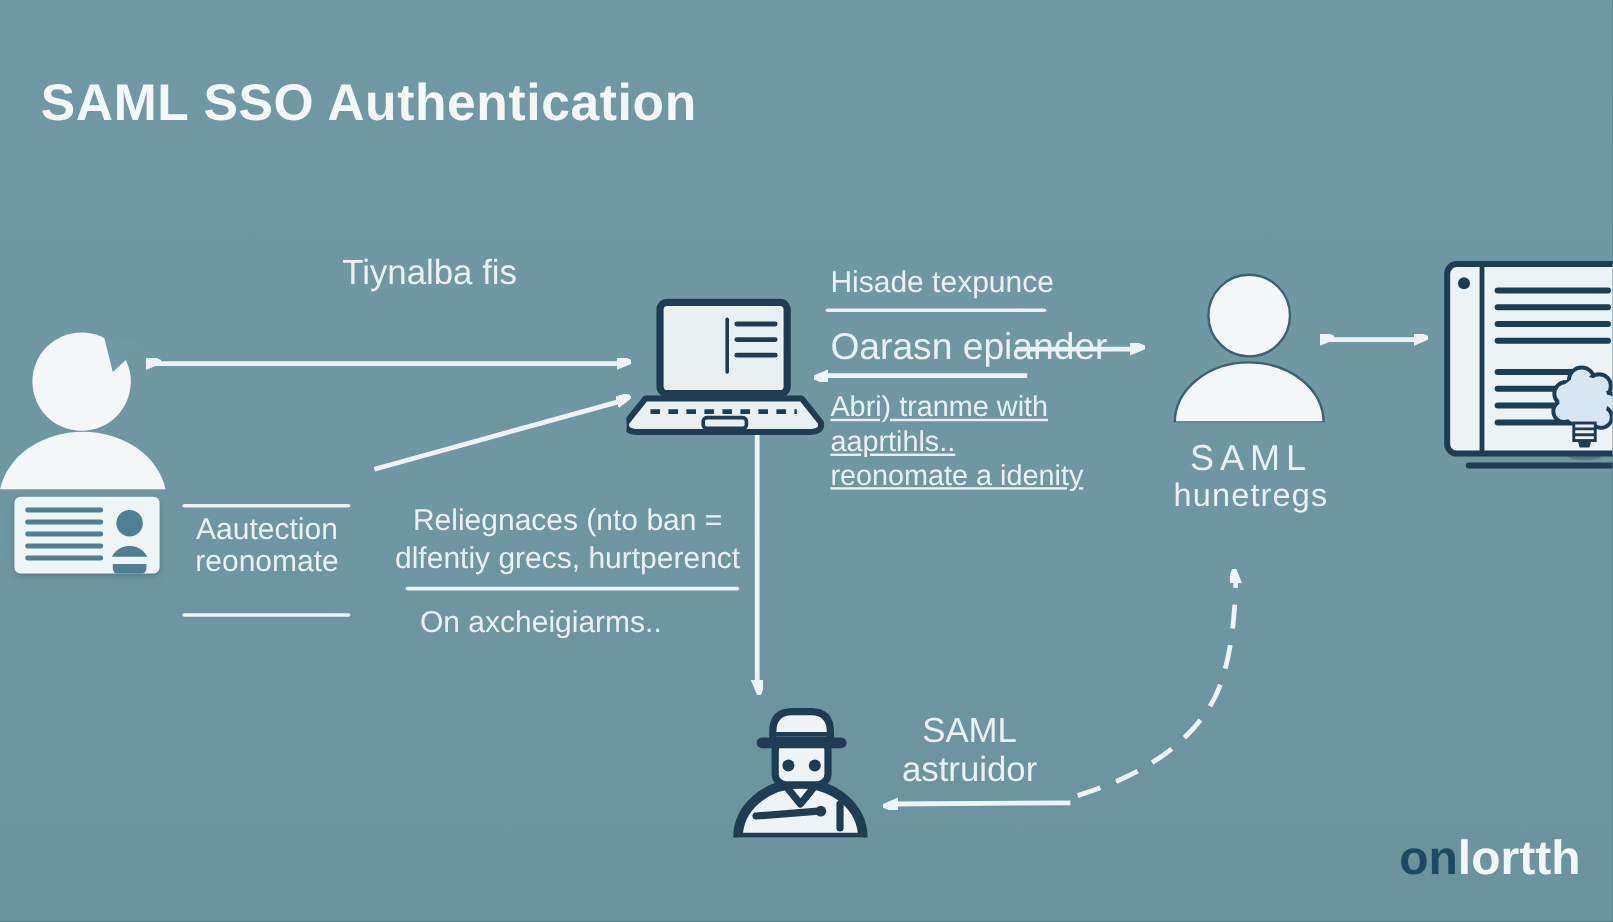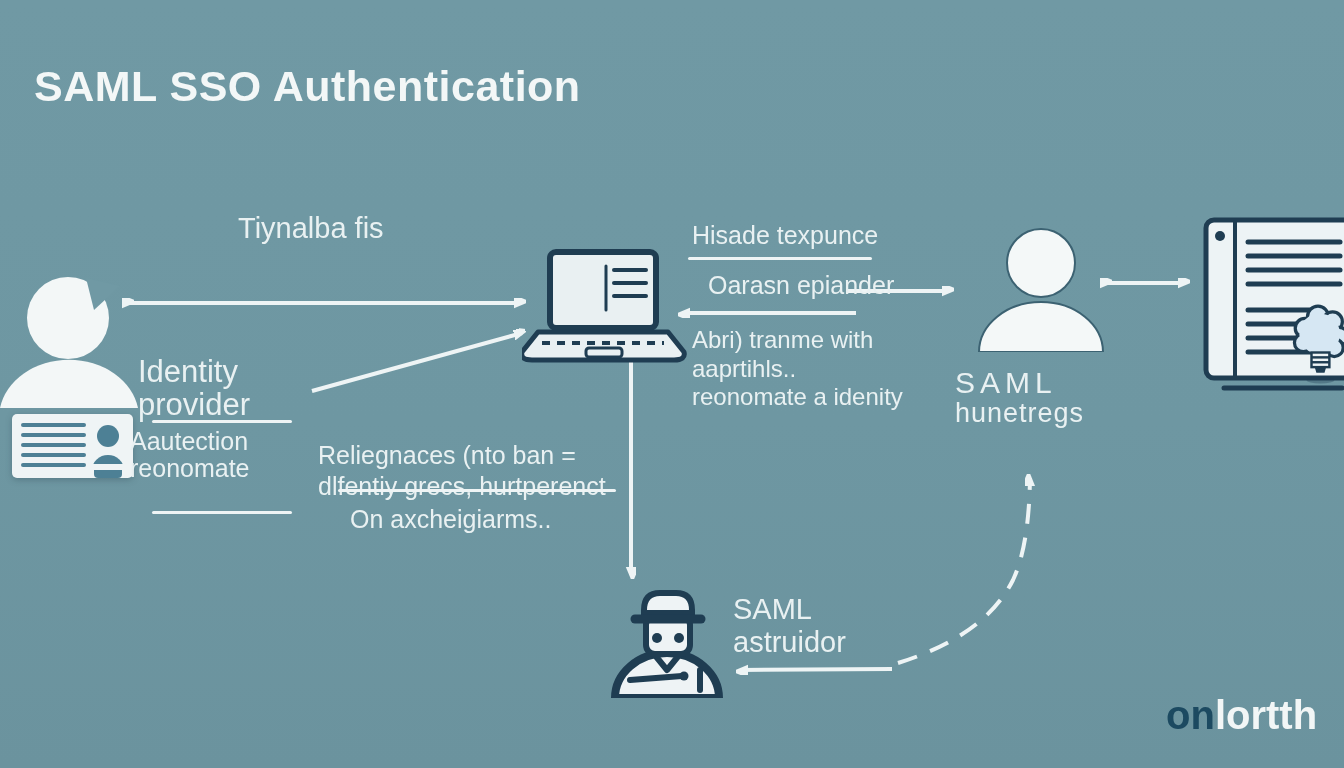--- a/index.html
+++ b/index.html
@@ -8,30 +8,30 @@
     background:linear-gradient(180deg,#7099a4 0%,#6e97a2 55%,#6b939e 100%);
     font-family:"Liberation Sans","DejaVu Sans",sans-serif;
   }
   .abs{position:absolute;}
   #title{
     left:34px;top:42px;font-size:43px;font-weight:700;color:#f3f7f7;
     letter-spacing:0.5px;
     margin-top:20px;
   }
   .note{color:#e9f1f2;line-height:1.16;}
-  .c{text-align:left;}
+  .c{text-align:center;}
   .ul{position:absolute;height:3px;background:#eef4f5;border-radius:2px;}
   #note-topleft{left:238px;top:212px;width:240px;font-size:29px;}
   #label-idp{left:138px;top:355px;width:170px;font-size:31px;line-height:1.07;}
   #label-autection{left:130px;top:428px;width:185px;font-size:25px;line-height:1.07;}
-  #note-relieg{left:318px;top:440px;width:310px;font-size:25px;line-height:1.22;}
+  #note-relieg{left:318px;top:419px;width:310px;font-size:25px;line-height:1.22;}
   #note-exch{left:350px;top:505px;font-size:25px;}
   #note-hisade{left:692px;top:221px;font-size:25px;}
-  #note-oarasn{left:708px;top:271px;font-size:25px;}
-  #note-abri{left:692px;top:326px;width:260px;font-size:24px;line-height:1.19;}
+  #note-oarasn{left:692px;top:271px;font-size:31px;}
+  #note-abri{left:692px;top:326px;width:260px;font-size:24px;line-height:1.19;text-decoration:underline;}
   #label-saml-right{left:955px;top:366px;width:175px;line-height:1.1;}
   #label-saml-right .l1{font-size:30px;letter-spacing:5px;}
   #label-saml-right .l2{font-size:27px;letter-spacing:1px;}
   #label-saml-bottom{left:733px;top:593px;width:150px;font-size:29px;line-height:1.14;}
   #watermark{left:1166px;top:693px;font-size:40px;font-weight:700;letter-spacing:0px;}
   #watermark .wm-dark{color:#1c4a61;text-align:center;}
   #watermark .wm-light{color:#f2f6f6;}
   svg{display:block;}
   .shadowed{filter:drop-shadow(0 2px 3px rgba(20,40,50,0.25));}
 </style>
@@ -152,24 +152,20 @@
     <circle cx="71" cy="52" r="5" fill="#1f3d52"></circle>
     <line x1="22" y1="94" x2="74" y2="90" stroke="#1f3d52" stroke-width="6" stroke-linecap="round"></line>
     <circle cx="76" cy="90" r="4.5" fill="#1f3d52"></circle>
     <line x1="92" y1="84" x2="92" y2="104" stroke="#1f3d52" stroke-width="6" stroke-linecap="round"></line>
   </svg>
 
   <div id="note-topleft" class="abs note c">
     <div>Tiynalba fis</div>
   </div>
 
-  <div id="label-idp" class="abs note c">
-    <div>Identity</div>
-    <div>provider</div>
-  </div>
   <div class="ul" style="left:152px;top:420px;width:140px;"></div>
 
   <div id="label-autection" class="abs note c">
     <div>Aautection</div>
     <div>reonomate</div>
   </div>
   <div class="ul" style="left:152px;top:511px;width:140px;"></div>
 
   <div id="note-relieg" class="abs note c">
     <div>Reliegnaces (nto ban =</div>

